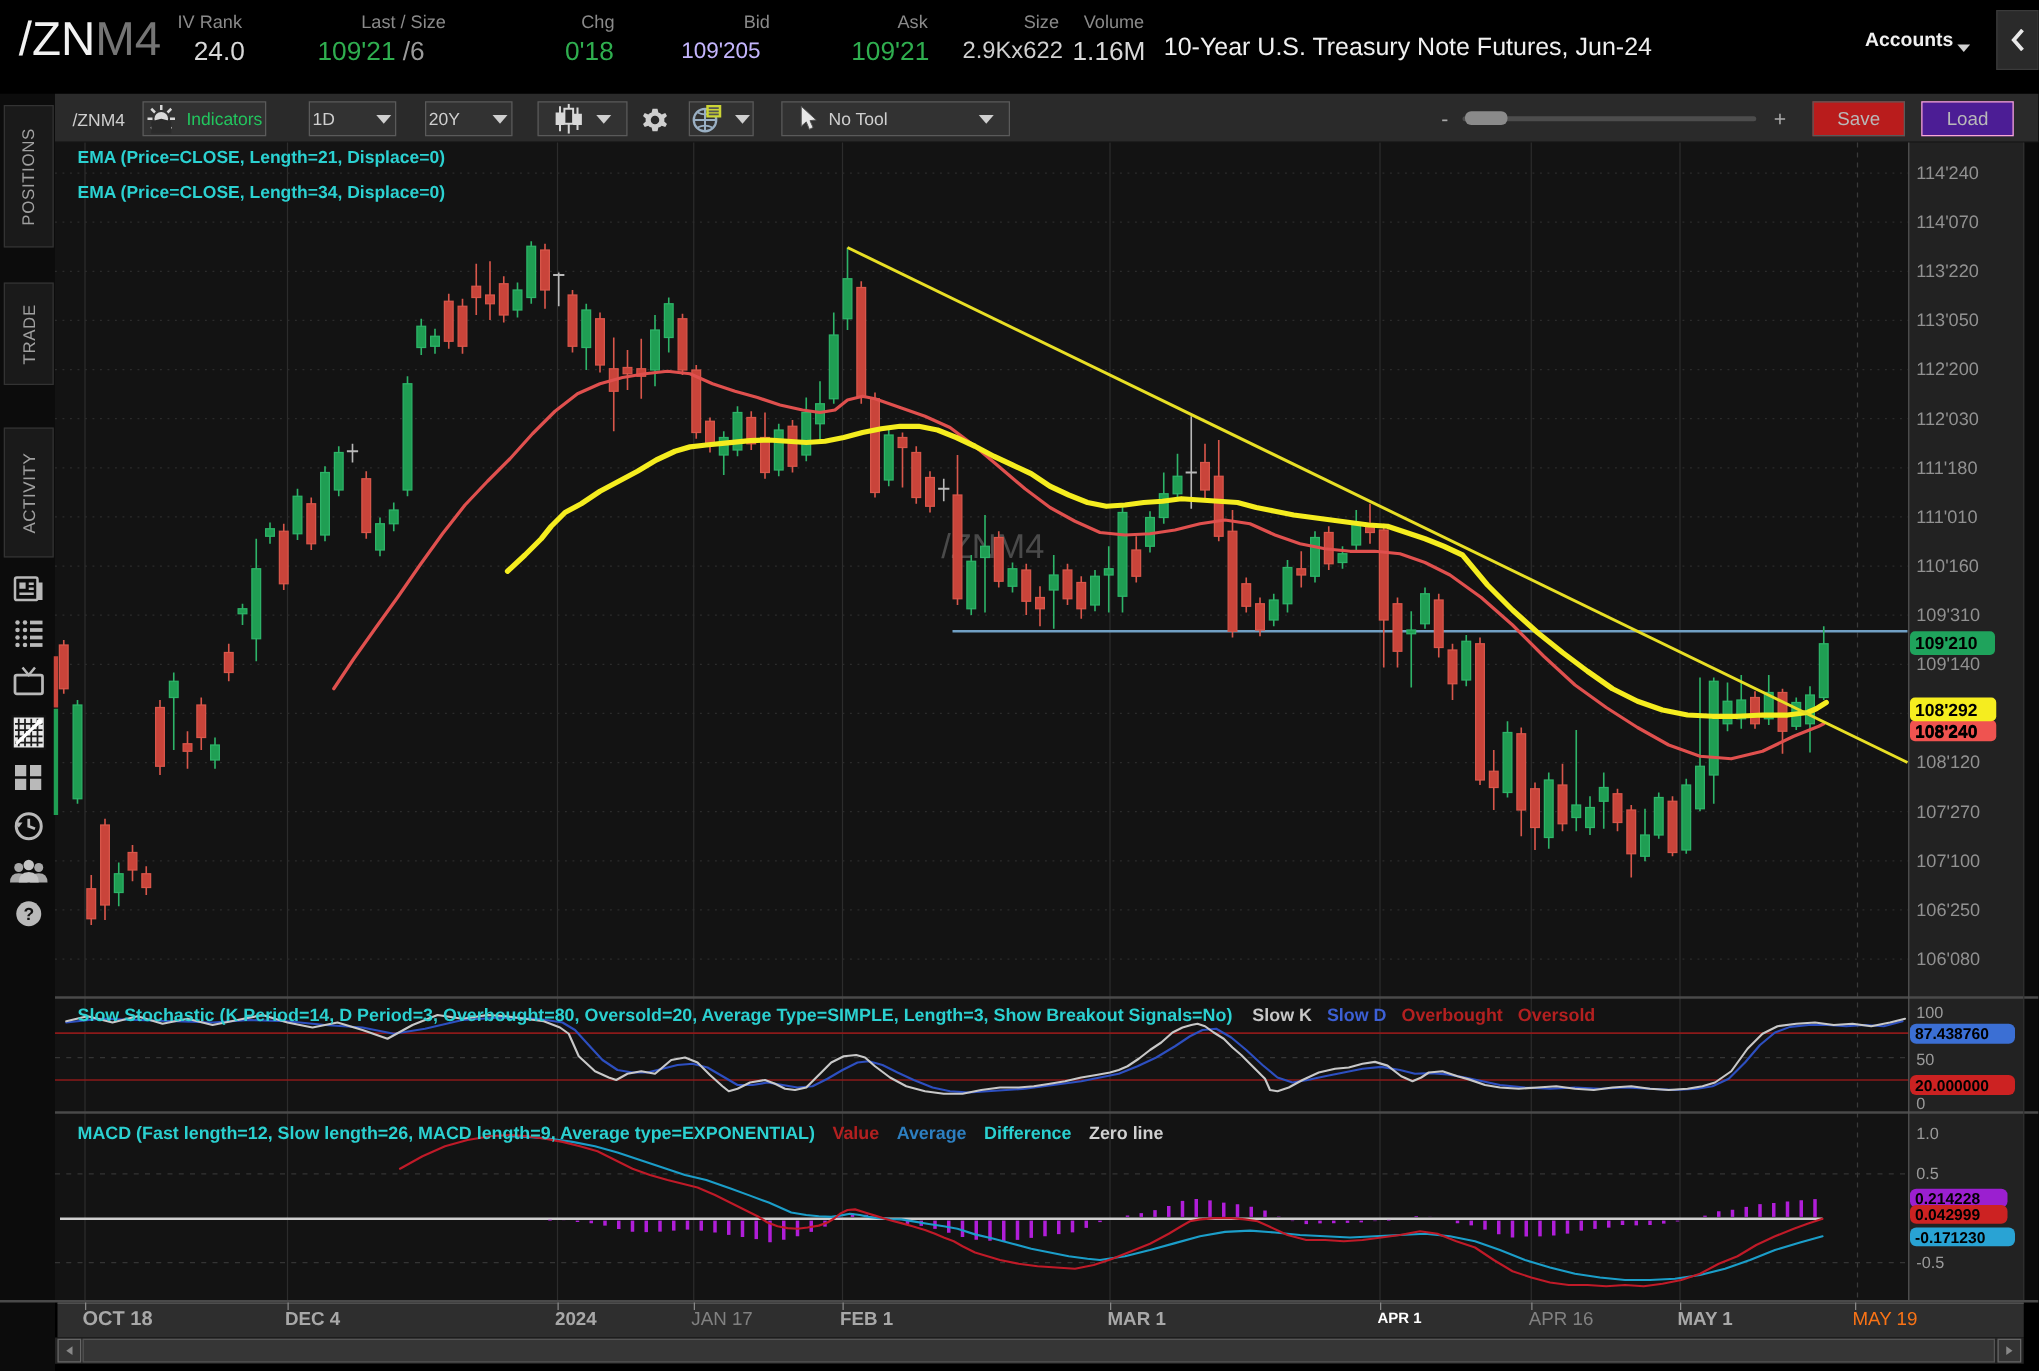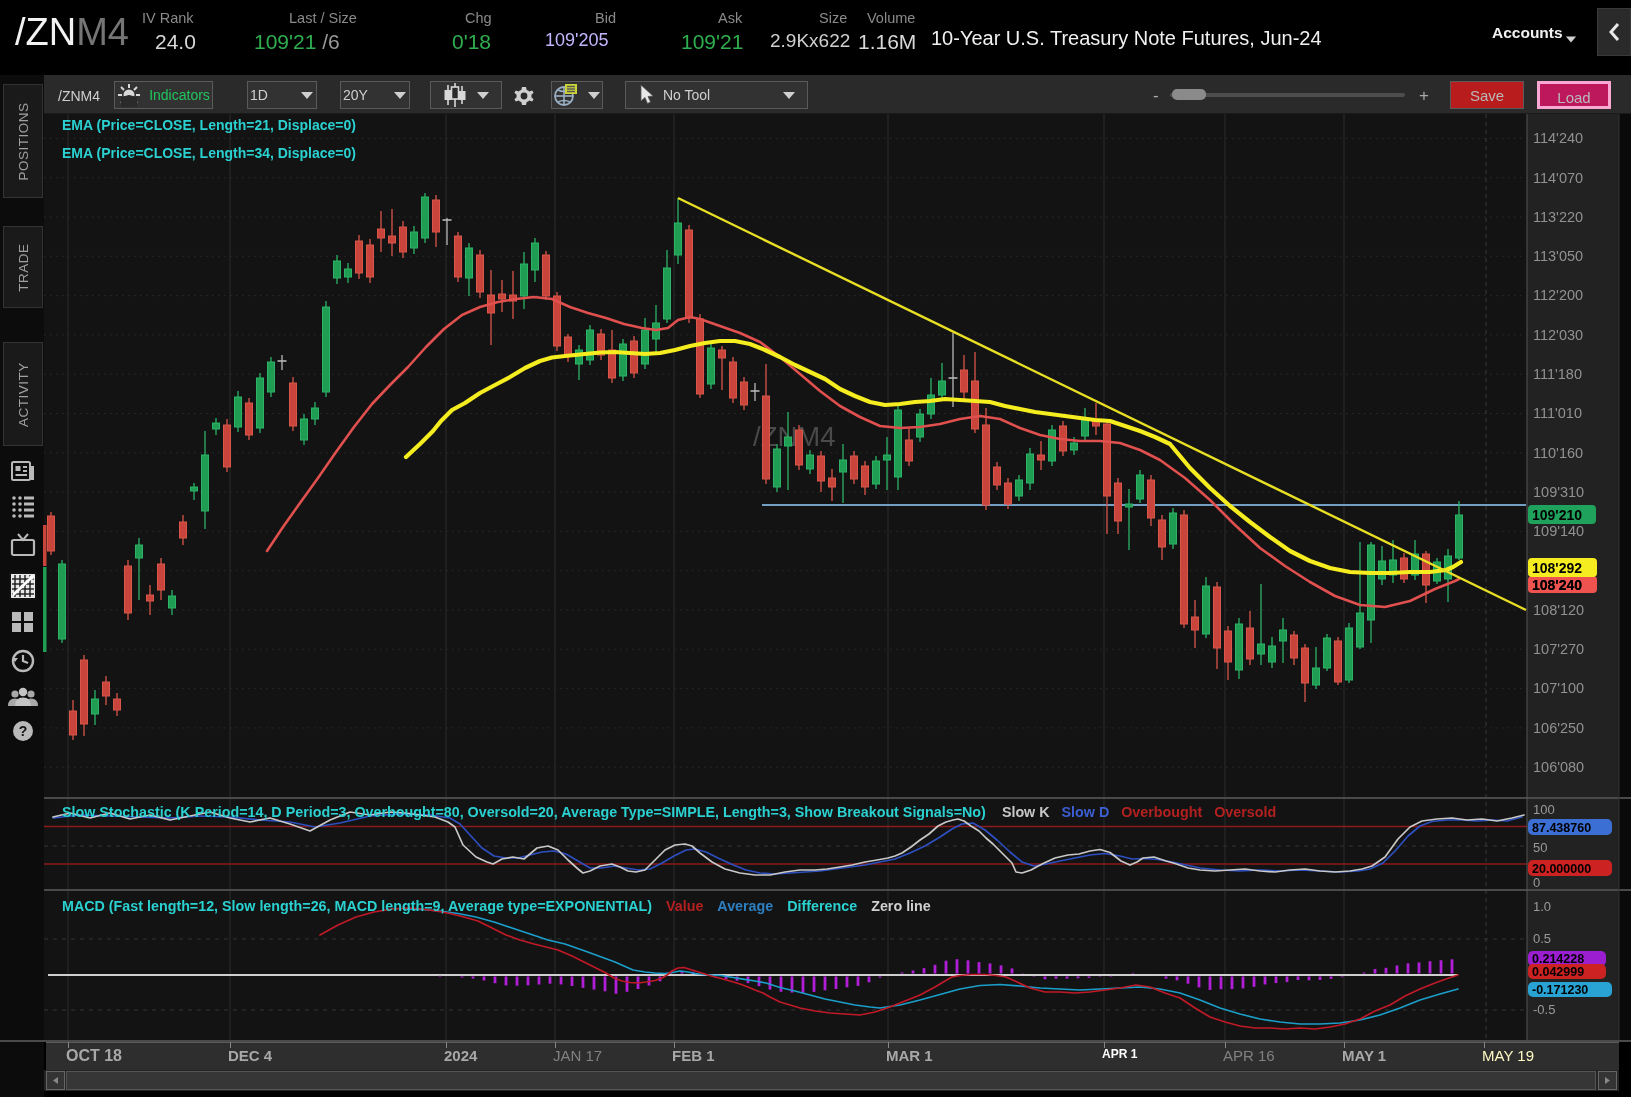--- a/index.html
+++ b/index.html
@@ -107,21 +107,21 @@
         <path d="M1 1 L7 8 L13 1 Z" fill="#cfcfcf"></path>
       </svg>
     </div>
     <div style="position:absolute;left:1153px;top:86px;color:#aaa;font-size:17px">-</div>
     <div style="position:absolute;left:1170px;top:93px;width:235px;height:4px;background:#4d4d4d;border-radius:2px"></div>
     <div style="position:absolute;left:1172px;top:89px;width:34px;height:11px;background:#8a8a8a;border-radius:5px"></div>
     <div style="position:absolute;left:1419px;top:86px;color:#aaa;font-size:17px">+</div>
     <div style="position:absolute;left:1450px;top:81px;width:74px;height:28px;border:1px solid #5a5a5a;background:#b91c1c;display:flex;align-items:center;justify-content:center;gap:8px;box-sizing:border-box">
       <span style="color:#b9b9b9;font-size:15px">Save</span>
     </div>
-    <div style="position:absolute;left:1537px;top:81px;width:74px;height:28px;border:3px solid #f9a8d4;background:#be185d;display:flex;align-items:flex-end;justify-content:center;gap:8px;box-sizing:border-box">
+    <div style="position:absolute;left:1537px;top:81px;width:74px;height:28px;border:1px solid #f9a8d4;background:#4c1d95;display:flex;align-items:center;justify-content:center;gap:8px;box-sizing:border-box">
       <span style="color:#b9b9b9;font-size:15px">Load</span>
     </div>
     <div style="position:absolute;left:0;top:75px;width:44px;height:1022px;background:#0c0c0c"></div>
     <div class="vtab" style="top:84px;height:114px">
       <span>POSITIONS</span>
     </div>
     <div class="vtab" style="top:226px;height:82px">
       <span>TRADE</span>
     </div>
     <div class="vtab" style="top:342px;height:104px">
@@ -663,21 +663,21 @@
     <div style="position:absolute;left:46px;top:1042px;width:1573px;height:28px;background:#2e2e2e;border-top:1px solid #5a5a5a;box-sizing:border-box"></div>
     <div style="position:absolute;left:66px;top:1047px;font-size:16px;font-weight:bold;color:#a8a8a8">OCT 18</div>
     <div style="position:absolute;left:228px;top:1047px;font-size:15px;font-weight:bold;color:#a8a8a8">DEC 4</div>
     <div style="position:absolute;left:444px;top:1047px;font-size:15px;font-weight:bold;color:#a8a8a8">2024</div>
     <div style="position:absolute;left:553px;top:1047px;font-size:15px;font-weight:normal;color:#818181">JAN 17</div>
     <div style="position:absolute;left:672px;top:1047px;font-size:15px;font-weight:bold;color:#a8a8a8">FEB 1</div>
     <div style="position:absolute;left:886px;top:1047px;font-size:15px;font-weight:bold;color:#a8a8a8">MAR 1</div>
     <div style="position:absolute;left:1102px;top:1047px;font-size:12px;font-weight:bold;color:#ffffff">APR 1</div>
     <div style="position:absolute;left:1223px;top:1047px;font-size:15px;font-weight:normal;color:#818181">APR 16</div>
     <div style="position:absolute;left:1342px;top:1047px;font-size:15px;font-weight:bold;color:#a8a8a8">MAY 1</div>
-    <div style="position:absolute;left:1482px;top:1047px;font-size:15px;font-weight:normal;color:#fef9c3">MAY 19</div>
+    <div style="position:absolute;left:1482px;top:1047px;font-size:15px;font-weight:normal;color:#f97316">MAY 19</div>
     <div style="position:absolute;left:68px;top:1042px;width:1px;height:6px;background:#888"></div>
     <div style="position:absolute;left:230px;top:1042px;width:1px;height:6px;background:#888"></div>
     <div style="position:absolute;left:446px;top:1042px;width:1px;height:6px;background:#888"></div>
     <div style="position:absolute;left:555px;top:1042px;width:1px;height:6px;background:#888"></div>
     <div style="position:absolute;left:674px;top:1042px;width:1px;height:6px;background:#888"></div>
     <div style="position:absolute;left:888px;top:1042px;width:1px;height:6px;background:#888"></div>
     <div style="position:absolute;left:1104px;top:1042px;width:1px;height:6px;background:#888"></div>
     <div style="position:absolute;left:1225px;top:1042px;width:1px;height:6px;background:#888"></div>
     <div style="position:absolute;left:1344px;top:1042px;width:1px;height:6px;background:#888"></div>
     <div style="position:absolute;left:1484px;top:1042px;width:1px;height:6px;background:#888"></div>

